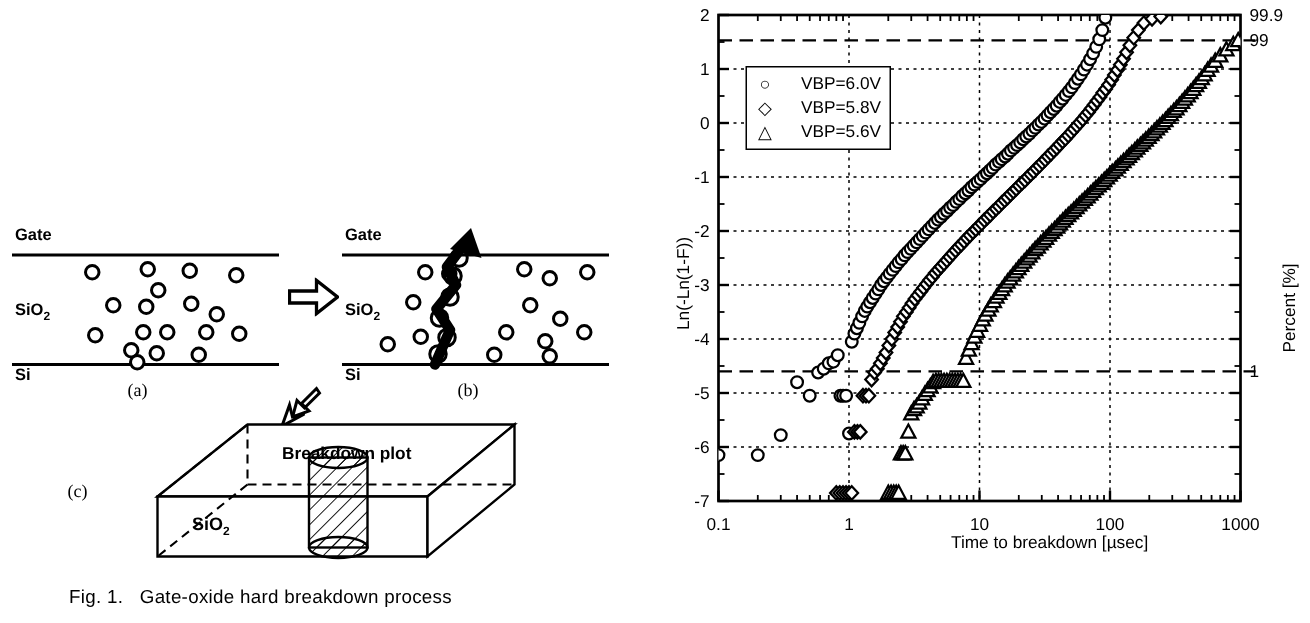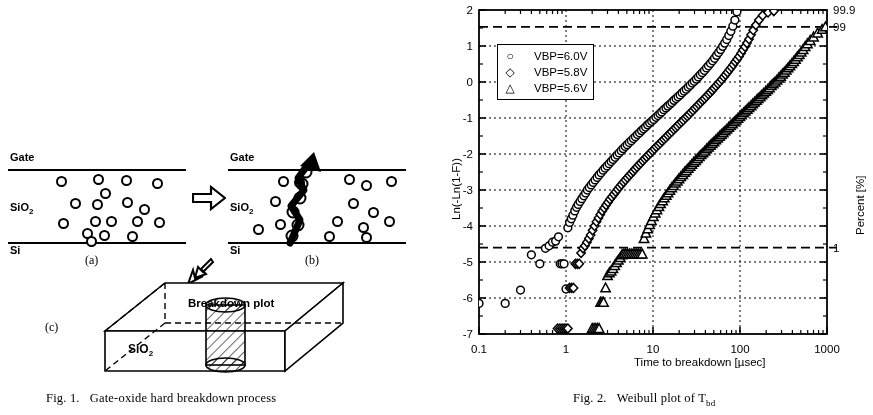--- a/index.html
+++ b/index.html
@@ -15,21 +15,21 @@
   .panel-ab{position:absolute;}
   .ox-line{position:absolute;background:#000;height:2px;}
   .lbl{position:absolute;font-weight:bold;font-size:11px;line-height:11px;white-space:nowrap;}
   .lbl-sub{font-size:8px;vertical-align:sub;}
   .panel-tag{position:absolute;font-size:12px;font-family:"Liberation Serif",serif;}
   .dot{position:absolute;width:11px;height:11px;border:2px solid #000;border-radius:50%;
        background:#fff;box-sizing:border-box;}
   .blockarrow{position:absolute;}
   .zig{position:absolute;left:0;top:0;}
   .box3d{position:absolute;left:0;top:0;}
-  .cap{position:absolute;font-family:Liberation Serif, serif;font-size:12.5px;
+  .cap{position:absolute;font-family:Liberation Sans, sans-serif;font-size:12.5px;
        white-space:nowrap;letter-spacing:.2px;}
   .cap .sub{font-size:9px;vertical-align:sub;}
 
   
   #fig2{left:436px;top:0;width:437px;height:415px;}
   .plotsvg{position:absolute;left:0;top:0;}
   .axlabel{position:absolute;font-size:11.5px;white-space:nowrap;}
   .ylab{transform-origin:0 0;transform:rotate(-90deg);}
   .legendbox{position:absolute;border:1.6px solid #000;background:#fff;
              padding:3px 6px 3px 4px;}
@@ -655,16 +655,13 @@
     <div class="legrow">
       <span class="legmark">◇</span>
       <span class="legtxt">VBP=5.8V</span>
     </div>
     <div class="legrow">
       <span class="legmark">△</span>
       <span class="legtxt">VBP=5.6V</span>
     </div>
   </div>
 
-  <div class="cap" style="left:137px;top:391px;">
-    <span>Fig. 2.</span>&nbsp;&nbsp;&nbsp;<span>Weibull plot of T</span><span class="sub">bd</span>
-  </div>
 </div>
 
 </body></html>

